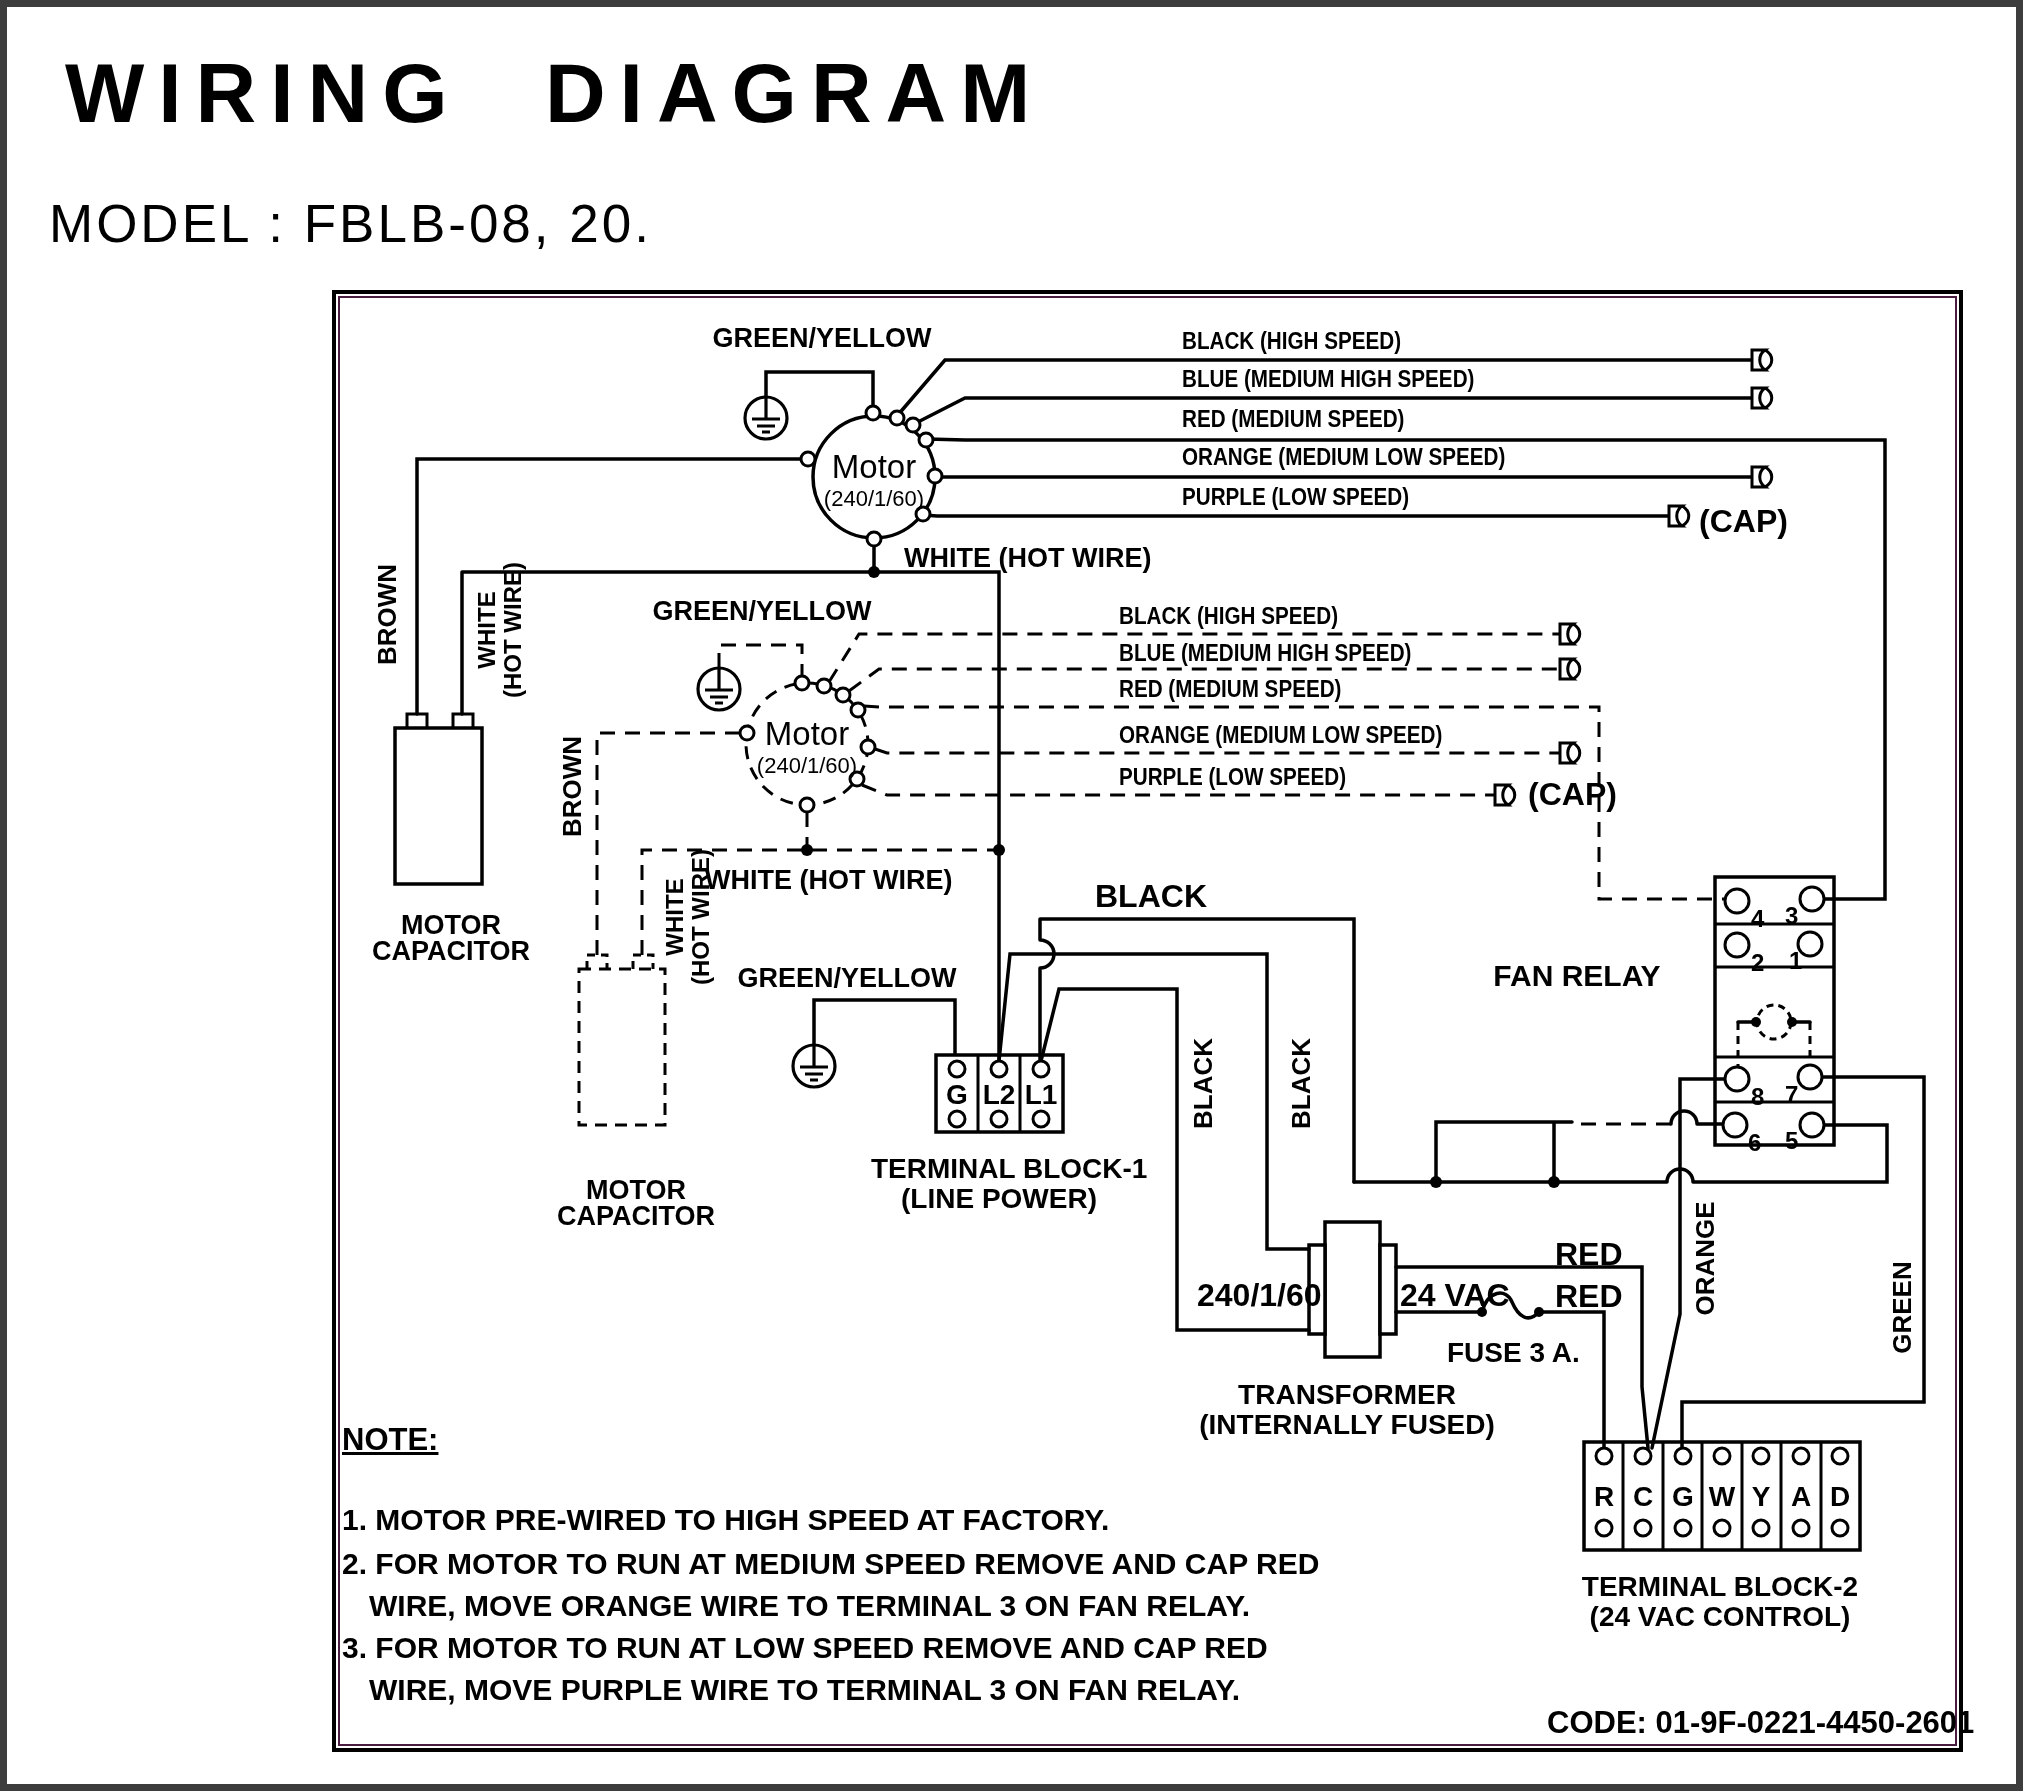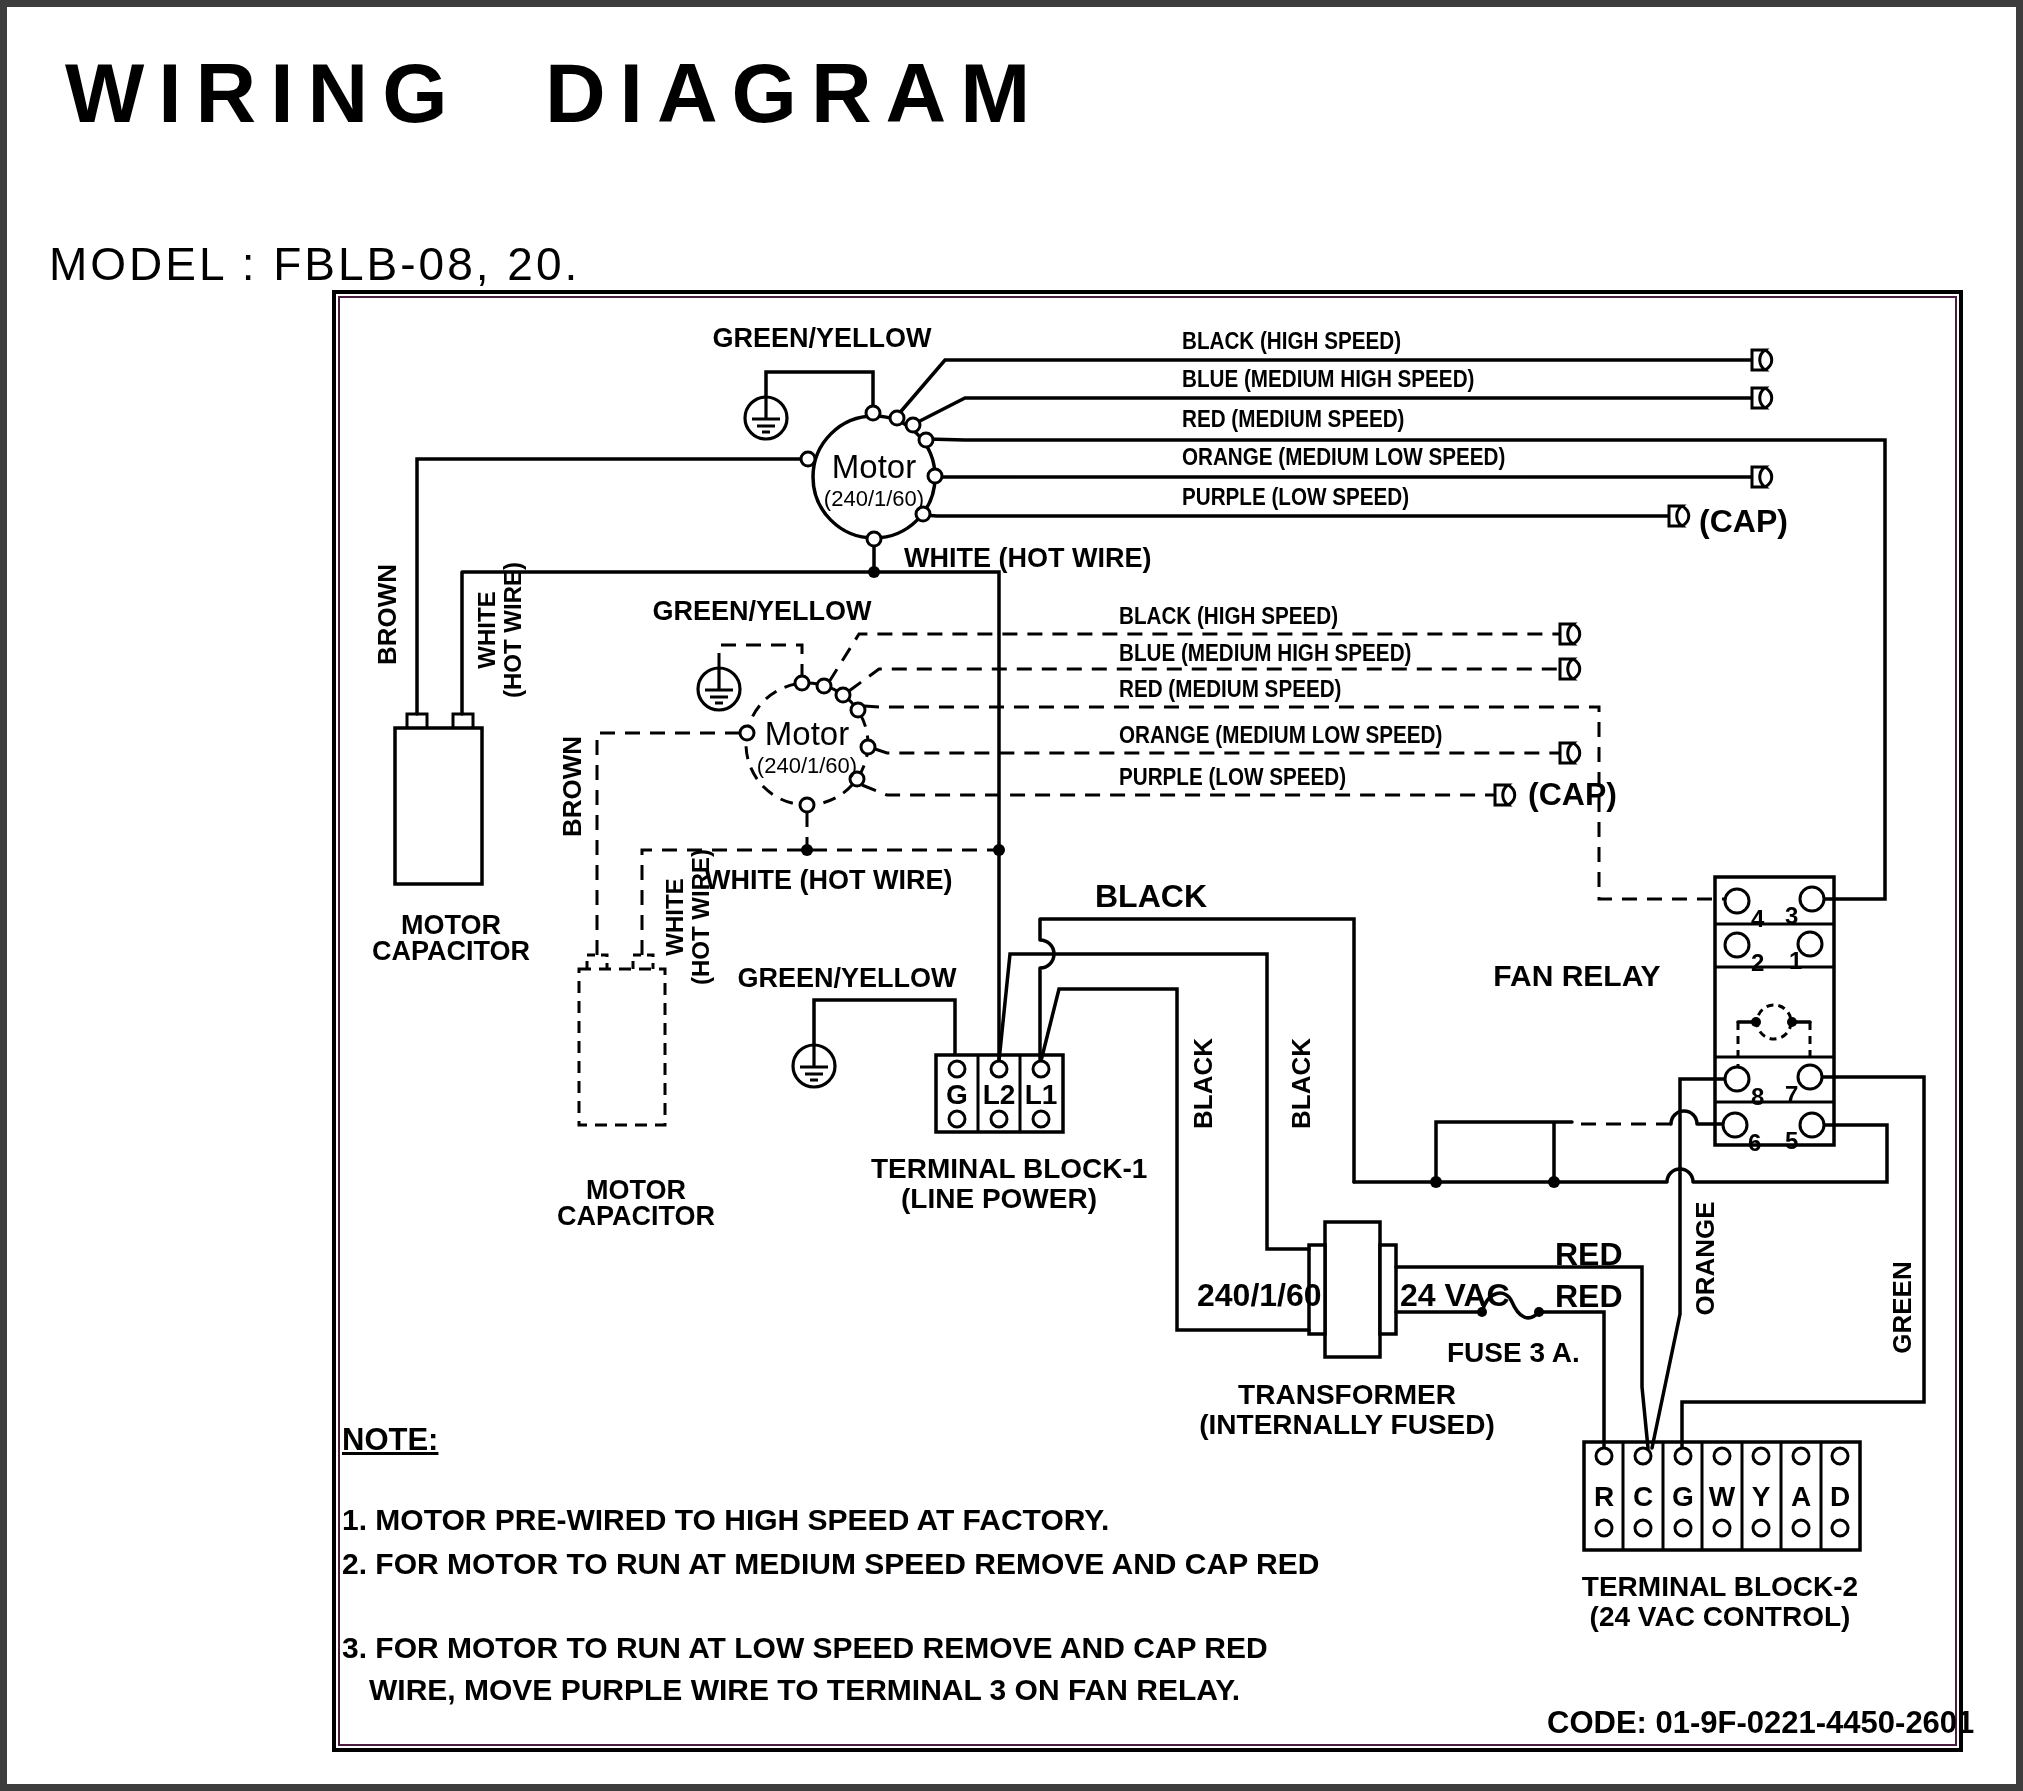--- a/index.html
+++ b/index.html
@@ -4,21 +4,21 @@
 <style>
   html,body{margin:0;padding:0;background:#3d3d3d;}
   .page{position:relative;width:2023px;height:1791px;background:#ffffff;
         font-family:"Liberation Sans",sans-serif;color:#000;box-sizing:border-box;
         border:7px solid #3d3d3d;overflow:hidden;}
   .abs{position:absolute;white-space:nowrap;}
   .b{font-weight:bold;}
   .c{text-align:center;}
   .r{text-align:right;}
   .title{font-size:84px;font-weight:bold;letter-spacing:14px;word-spacing:46px;}
-  .model{font-size:46px;letter-spacing:3px;margin-top:44px;}
+  .model{font-size:53px;letter-spacing:3px;}
   .wl{font-size:24px;font-weight:bold;transform:scaleX(.86);transform-origin:0 50%;}
   .s22{font-size:22px}.s24{font-size:24px}.s26{font-size:32px}.s27{font-size:27px}
   .s28{font-size:28px}.s30{font-size:30px}.s31{font-size:31px}.s33{font-size:33px}
   .vlab{position:absolute;font-weight:bold;font-size:26px;line-height:27px;
         text-align:center;transform:rotate(-90deg);white-space:nowrap;}
   .border-outer{position:absolute;left:325px;top:283px;width:1631px;height:1462px;
         border:4px solid #000;box-sizing:border-box;}
   .border-inner{position:absolute;left:331px;top:289px;width:1619px;height:1450px;
         border:2px solid #4a1d40;box-sizing:border-box;}
   .note-h{font-size:31px;font-weight:bold;text-decoration:underline;text-align:center;}
@@ -249,18 +249,19 @@
   <div class="abs b s28 c" style="left:1695px;top:1474px;width:40px;">W</div>
   <div class="abs b s28 c" style="left:1734px;top:1474px;width:40px;">Y</div>
   <div class="abs b s28 c" style="left:1774px;top:1474px;width:40px;">A</div>
   <div class="abs b s28 c" style="left:1813px;top:1474px;width:40px;">D</div>
   <div class="abs b s28 c" style="left:1563px;top:1564px;width:300px;">TERMINAL BLOCK-2</div>
   <div class="abs b s28 c" style="left:1563px;top:1594px;width:300px;">(24 VAC CONTROL)</div>
 
   <div class="abs note-h" style="left:335px;top:1415px;">NOTE:</div>
   <div class="abs note-l" style="left:335px;top:1496px;">1. MOTOR PRE-WIRED TO HIGH SPEED AT FACTORY.</div>
   <div class="abs note-l" style="left:335px;top:1540px;">2. FOR MOTOR TO RUN AT MEDIUM SPEED REMOVE AND CAP RED</div>
+  <div class="abs note-l" style="left:362px;top:1582px;">WIRE, MOVE ORANGE WIRE TO TERMINAL 3 ON FAN RELAY.</div>
   <div class="abs note-l" style="left:335px;top:1624px;">3. FOR MOTOR TO RUN AT LOW SPEED REMOVE AND CAP RED</div>
   <div class="abs note-l" style="left:362px;top:1666px;">WIRE, MOVE PURPLE WIRE TO TERMINAL 3 ON FAN RELAY.</div>
 
   <div class="abs b s31 r" style="left:1540px;top:1698px;width:410px;">CODE: 01-9F-0221-4450-2601</div>
 
 </div>
 
 </body></html>

